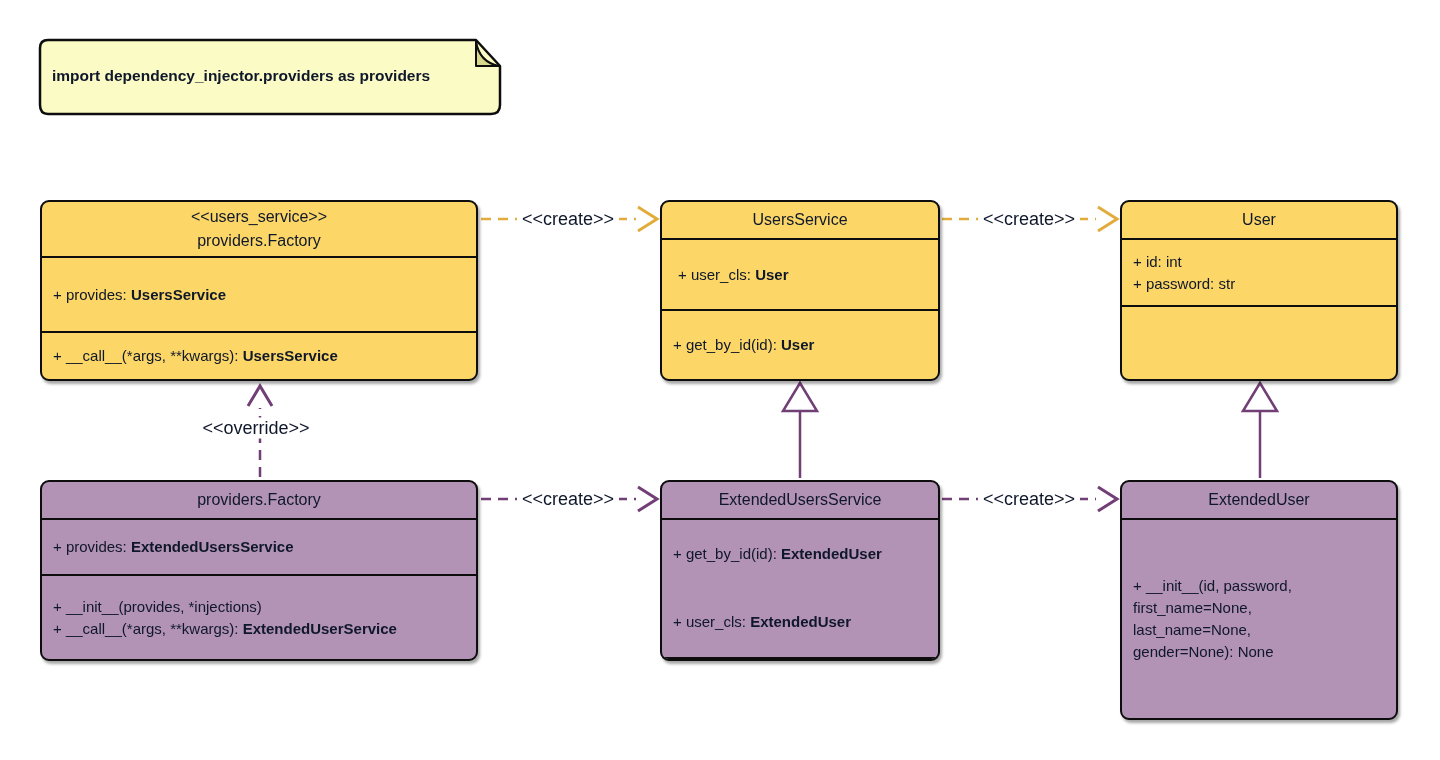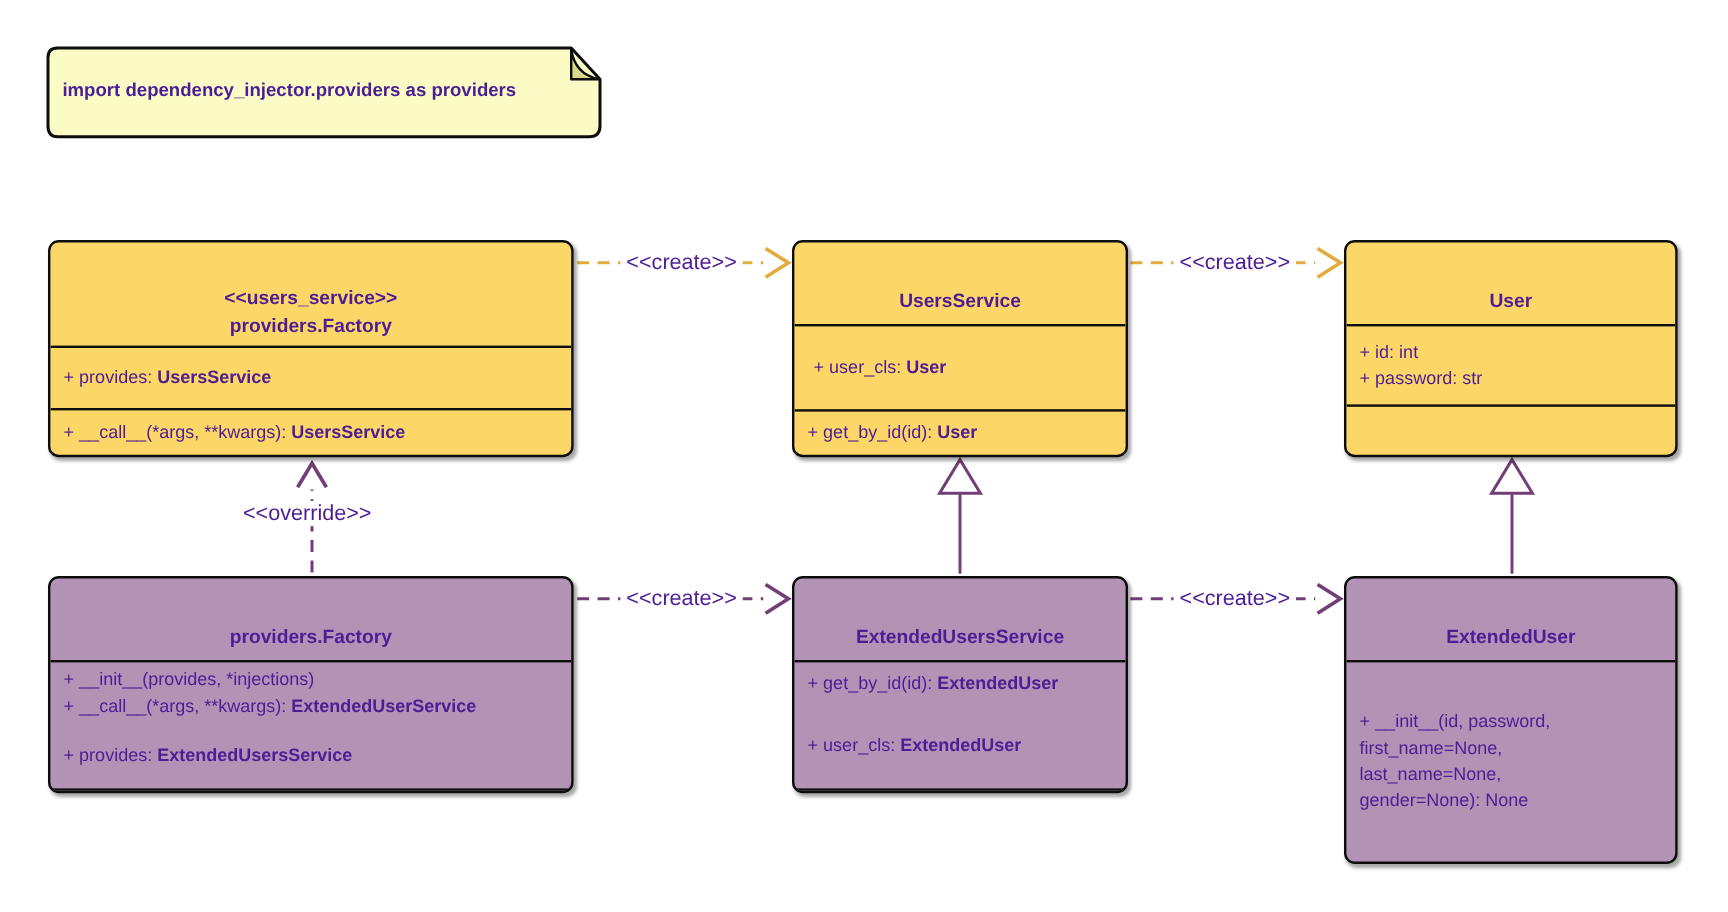--- a/index.html
+++ b/index.html
@@ -1,18 +1,18 @@
 <!DOCTYPE html>
 <html><head>
 <meta charset="utf-8">
 <style>
   html,body { margin:0; padding:0; background:#fff; }
   #canvas {
     position:relative; width:1440px; height:760px; overflow:hidden;
-    font-family:"Liberation Sans", sans-serif; color:#4c1d95; background:#fff;
+    font-family:"Liberation Sans", sans-serif; color:#0f172a; background:#fff;
   }
   svg.overlay { position:absolute; left:0; top:0; width:1440px; height:760px; pointer-events:none; }
 
   
   .note { position:absolute; left:38px; top:38px; width:466px; height:80px; }
   .note-text {
     position:absolute; left:14px; top:0; height:76px; display:flex; align-items:center;
     font-weight:bold; font-size:15.5px; white-space:nowrap;
   }
 
@@ -21,33 +21,33 @@
     position:absolute; box-sizing:border-box;
     border:2.5px solid #0d0d0d; border-radius:9px;
     box-shadow:2px 3px 3px rgba(0,0,0,0.35);
     display:flex; flex-direction:column; overflow:hidden;
   }
   .uml-class.yellow { background:#FCD767; }
   .uml-class.purple { background:#B292B5; }
   .hdr {
     box-sizing:border-box; border-bottom:2.5px solid #0d0d0d;
     display:flex; flex-direction:column; align-items:center; justify-content:center;
-    font-weight:bold; font-size:16px; line-height:24px; text-align:center;margin-top:32px;
+    font-weight:normal; font-size:16px; line-height:24px; text-align:center;
   }
   .sec {
     box-sizing:border-box; display:flex; flex-direction:column; justify-content:center;
     padding:4px 8px 4px 11px; font-size:15px; line-height:22px;
   }
   .sec.attrs { border-bottom:2.5px solid #0d0d0d; }
   .sec.methods { flex:1;border-radius:29px; }
   .line b { font-weight:bold; }
 
   
   .c1 { left:40px;  top:200px; width:438px; height:181px; }
-  .c1 .hdr { height:56px; }  .c1 .attrs { height:52px; }
+  .c1 .hdr { height:56px; }  .c1 .attrs { height:75px; }
   .c2 { left:660px; top:200px; width:280px; height:181px; }
   .c2 .hdr { height:38px; }  .c2 .attrs { height:71px;padding-left:16px; }
   .c3 { left:1120px; top:200px; width:278px; height:181px; }
   .c3 .hdr { height:38px; }  .c3 .attrs { height:67px;justify-content:center; }
   .c4 { left:40px;  top:480px; width:438px; height:181px; }
   .c4 .hdr { height:38px; }  .c4 .attrs { height:56px; }
   .c5 { left:660px; top:480px; width:280px; height:181px; }
   .c5 .hdr { height:38px; }  .c5 .attrs { height:72px; }
   .c6 { left:1120px; top:480px; width:278px; height:240px; }
   .c6 .hdr { height:38px; }  .c6 .attrs { height:89px; }
@@ -142,26 +142,26 @@
     <div class="sec attrs">
       <div class="line"><span>+ id: int</span></div>
       <div class="line"><span>+ password: str</span></div>
     </div>
   </div>
 
   <div class="uml-class purple c4">
     <div class="hdr">
       <div>providers.Factory</div>
     </div>
+    <div class="sec attrs">
+      <div class="line"><span>+ provides: </span><b>ExtendedUsersService</b></div>
+    </div>
     <div class="sec methods">
       <div class="line"><span>+ __init__(provides, *injections)</span></div>
       <div class="line"><span>+ __call__(*args, **kwargs): </span><b>ExtendedUserService</b></div>
-    </div>
-    <div class="sec attrs">
-      <div class="line"><span>+ provides: </span><b>ExtendedUsersService</b></div>
     </div>
   </div>
 
   <div class="uml-class purple c5">
     <div class="hdr">
       <div>ExtendedUsersService</div>
     </div>
     <div class="sec methods">
       <div class="line"><span>+ get_by_id(id): </span><b>ExtendedUser</b></div>
     </div>

